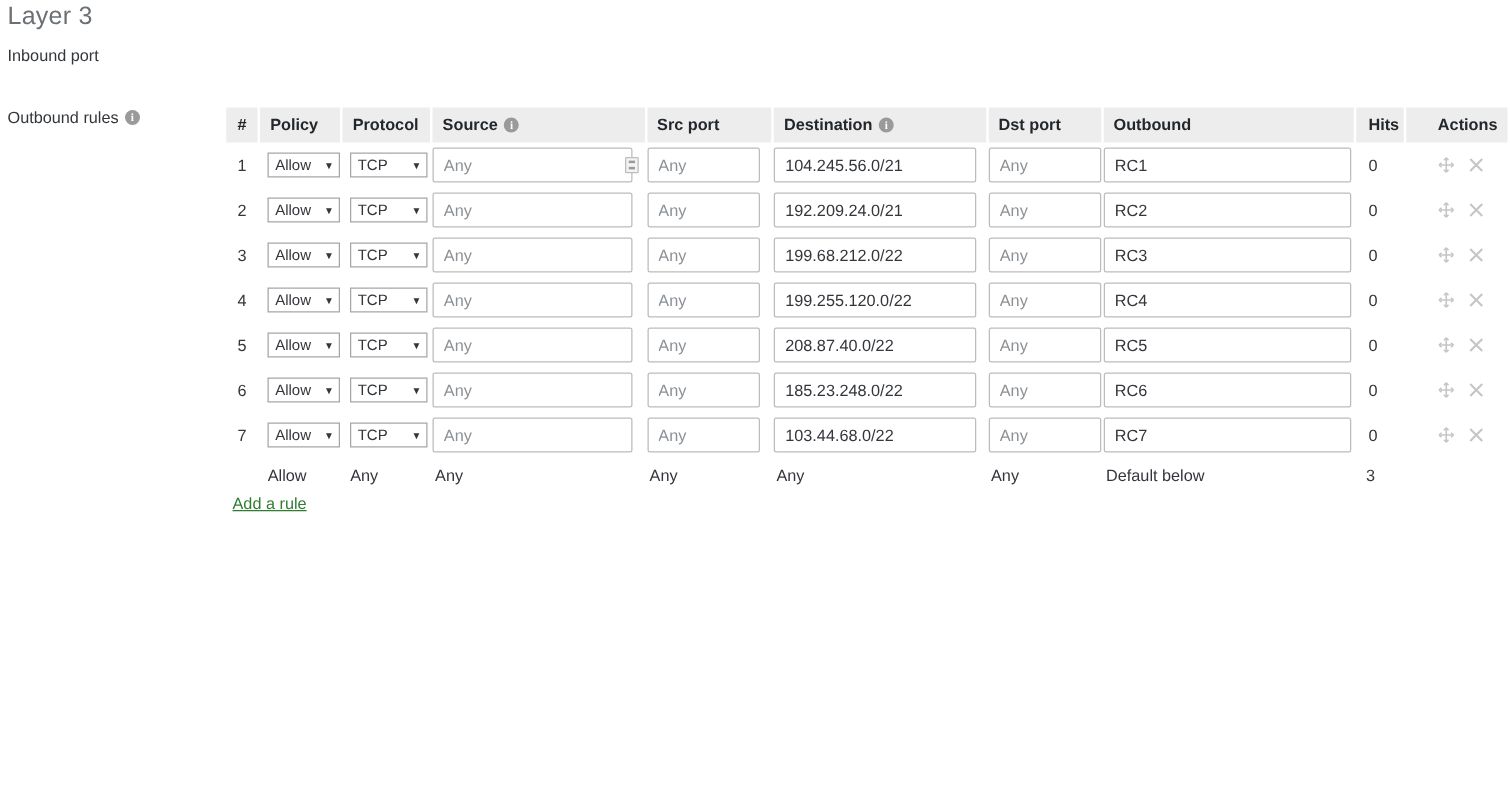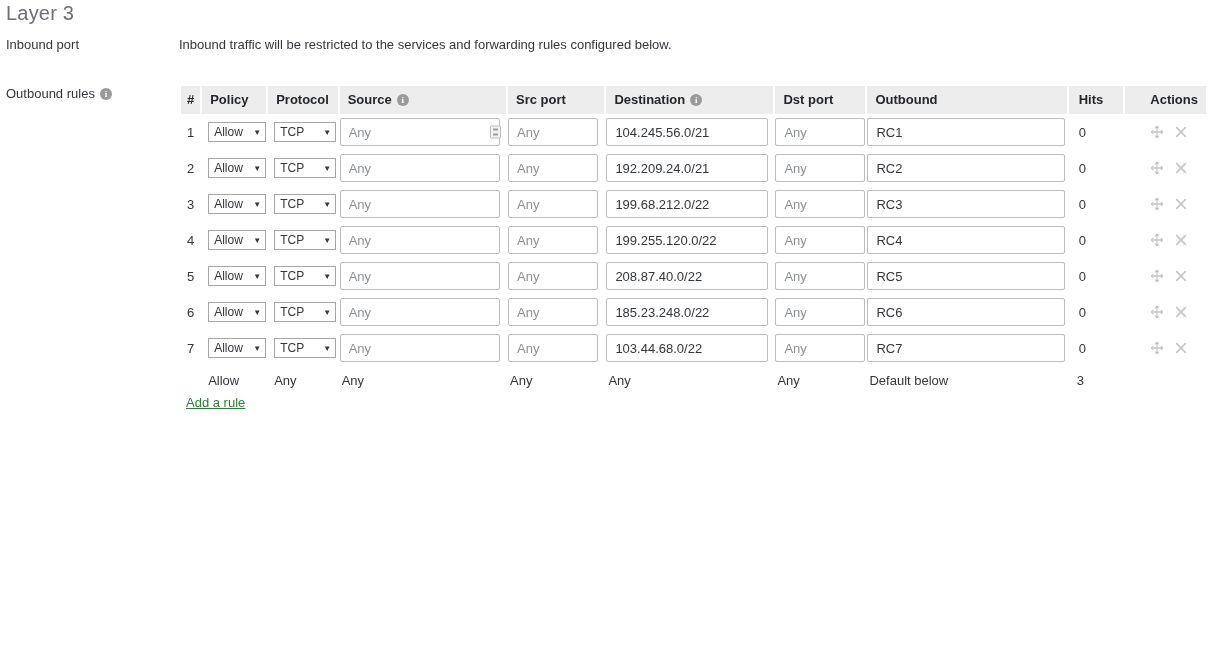--- a/index.html
+++ b/index.html
@@ -76,21 +76,21 @@
   .c-src   { width: 170px; }
   .c-sport { width: 100px; }
   .c-dst   { width: 170px; }
   .c-dport { width: 76px; }
   .c-comm  { width: 200px; }
   .c-hits  { width: 36px; }
   .c-act   { width: 62px; }
 
   th.c-num { text-align: center; padding-left: 0; padding-right: 0; }
   td.c-num { text-align: center; padding-left: 0; padding-right: 0; color: #33363b; }
-  th.c-hits, td.c-hits { padding-left: 10px; padding-right: 20px; }
+  th.c-hits, td.c-hits { padding-left: 10px; padding-right: 4px; }
   th.c-act, td.c-act { padding-left: 25px; }
   td.c-pol, td.c-proto { padding-left: 6px; padding-right: 0; }
   td.c-src, td.c-sport, td.c-dst, td.c-dport, td.c-comm { padding-left: 0; padding-right: 0; }
   .select-wrap {
     position: relative;
     display: inline-block;
     border: 1px solid #a6a6a6;
     background: #fff;
     height: 20px;
     line-height: 18px;
@@ -197,21 +197,20 @@
   <div class="page-title">Layer 3</div>
 
   <div class="side-label" id="lbl-inbound">
     <span>Inbound port</span>
   </div>
 
   <div class="side-label" id="lbl-outbound">
     <span>Outbound rules</span><span class="info-icon">i</span>
   </div>
 
-  <div class="inbound-desc">Inbound traffic will be restricted to the services and forwarding rules configured below.</div>
 
   <table class="rules-table">
     <thead>
       <tr>
         <th class="c-num">#</th>
         <th class="c-pol">Policy</th>
         <th class="c-proto">Protocol</th>
         <th class="c-src"><span>Source</span><span class="info-icon">i</span></th>
         <th class="c-sport">Src port</th>
         <th class="c-dst"><span>Destination</span><span class="info-icon">i</span></th>

